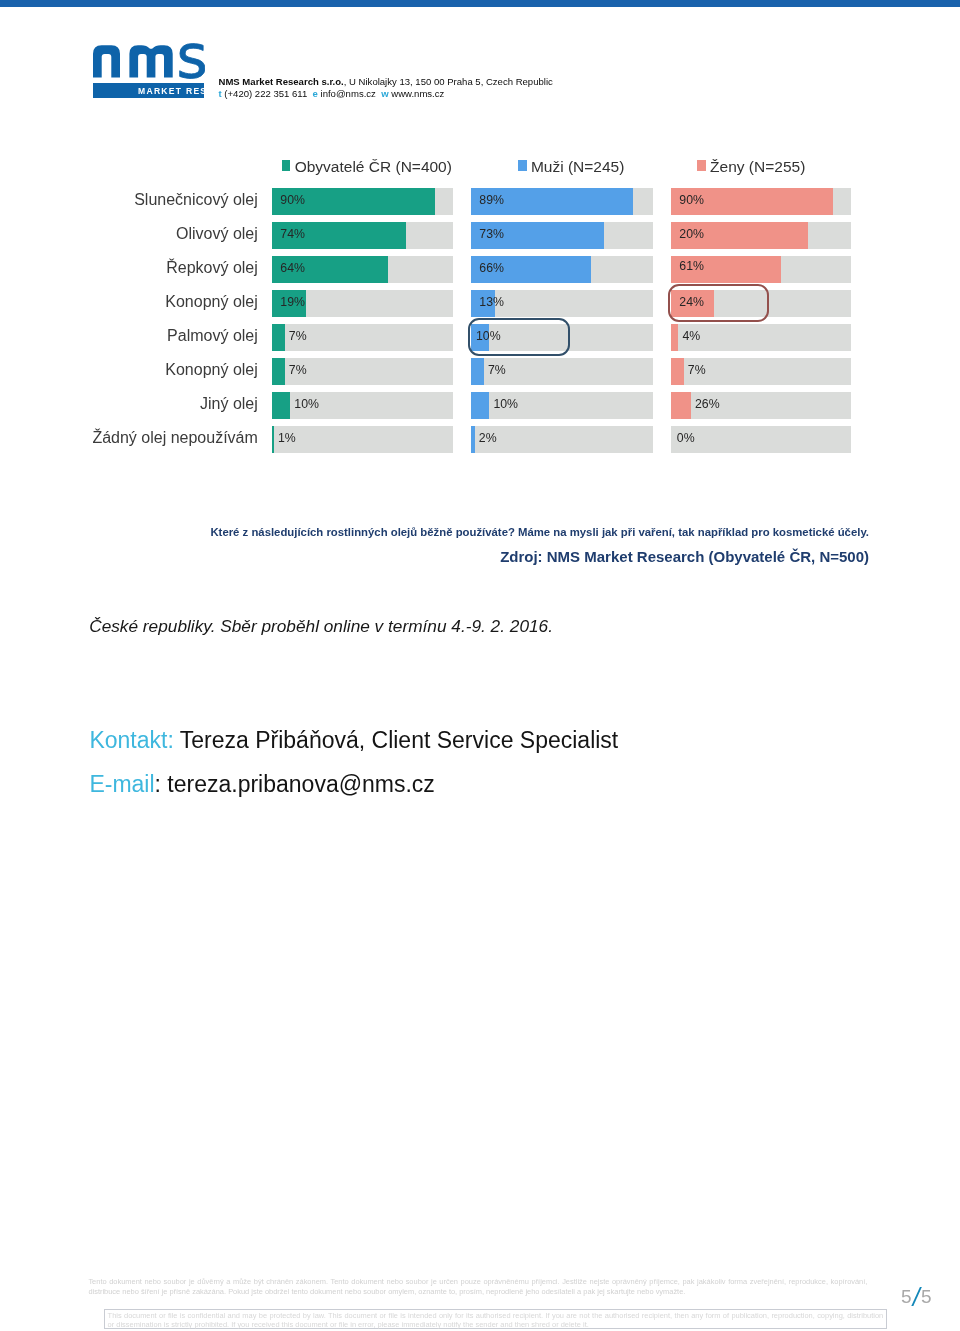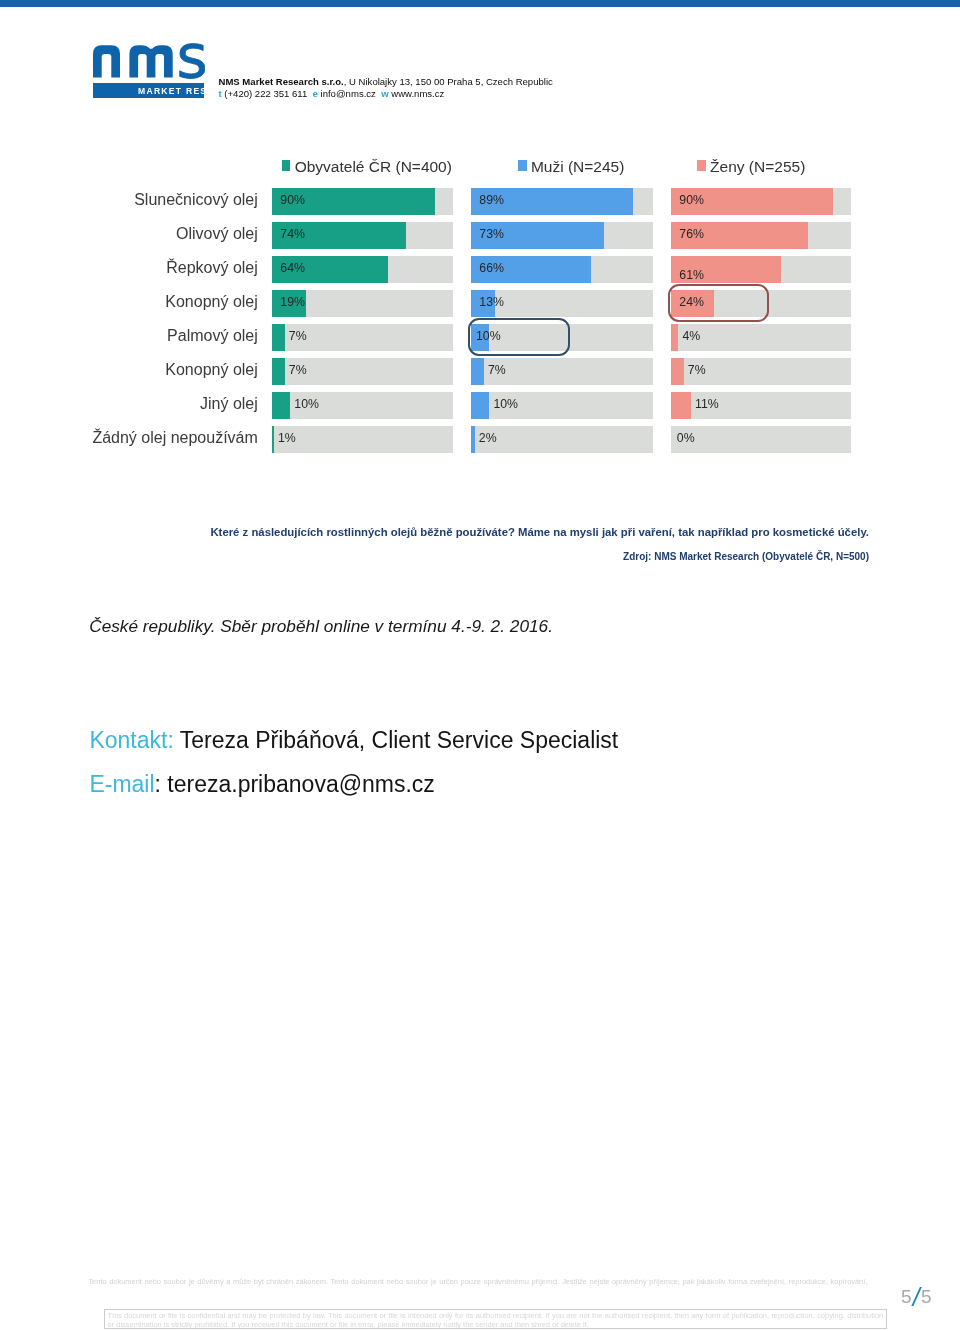--- a/index.html
+++ b/index.html
@@ -30,21 +30,21 @@
   .cat-label{position:absolute;text-align:right;font-size:16.0px;color:#3B3B3B;white-space:nowrap;line-height:17px;}
   .track{position:absolute;background:#DADCDA;}
   .fill{position:absolute;}
   .vtext{position:absolute;font-size:12.3px;color:#262626;white-space:nowrap;line-height:13px;}
   .hl{position:absolute;border-radius:11px;box-sizing:border-box;}
 
   
   .question{position:absolute;left:0px;top:525.6px;width:869px;text-align:right;
       font-size:11.35px;font-weight:bold;color:#1F3D6E;line-height:12px;white-space:nowrap;}
   .source{position:absolute;left:0px;top:551.4px;width:869px;text-align:right;
-      font-size:10px;font-weight:bold;color:#1F3D6E;line-height:12px;white-space:nowrap;}
+      font-size:15px;font-weight:bold;color:#1F3D6E;line-height:12px;white-space:nowrap;}
 
   
   .para{position:absolute;left:89.2px;top:613px;width:786px;
       font-size:17.25px;font-style:italic;color:#181818;line-height:27.3px;
       font-family:"Liberation Sans",sans-serif;}
   .pline{white-space:nowrap;}
   .pline.justify{white-space:normal;text-align:justify;text-align-last:justify;}
 
   
   .cline{position:absolute;left:89.4px;font-size:23px;color:#141414;white-space:nowrap;line-height:18px;}
@@ -163,36 +163,36 @@
     <div class="fill" style="left: 471px; top: 392.3px; width: 18.2px; height: 26.5px; background: rgb(84, 160, 232);"></div>
     <div class="vtext" style="left: 493.4px; top: 397.95px;">10%</div>
     <div class="track" style="left: 471px; top: 426.35px; width: 182px; height: 26.5px; background: rgb(218, 220, 218);"></div>
     <div class="fill" style="left: 471px; top: 426.35px; width: 3.64px; height: 26.5px; background: rgb(84, 160, 232);"></div>
     <div class="vtext" style="left: 478.84px; top: 432px;">2%</div>
     <div class="track" style="left: 671px; top: 188px; width: 180px; height: 26.5px; background: rgb(218, 220, 218);"></div>
     <div class="fill" style="left: 671px; top: 188px; width: 162px; height: 26.5px; background: rgb(240, 146, 136);"></div>
     <div class="vtext" style="left: 679.3px; top: 193.65px;">90%</div>
     <div class="track" style="left: 671px; top: 222.05px; width: 180px; height: 26.5px; background: rgb(218, 220, 218);"></div>
     <div class="fill" style="left: 671px; top: 222.05px; width: 136.8px; height: 26.5px; background: rgb(240, 146, 136);"></div>
-    <div class="vtext" style="left: 679.3px; top: 227.7px;">76%</div>
+    <div class="vtext" style="left: 679.3px; top: 227.7px;">20%</div>
     <div class="track" style="left: 671px; top: 256.1px; width: 180px; height: 26.5px; background: rgb(218, 220, 218);"></div>
     <div class="fill" style="left: 671px; top: 256.1px; width: 109.8px; height: 26.5px; background: rgb(240, 146, 136);"></div>
-    <div class="vtext" style="left: 679.3px; top: 269px;">61%</div>
+    <div class="vtext" style="left: 679.3px; top: 260px;">61%</div>
     <div class="track" style="left: 671px; top: 290.15px; width: 180px; height: 26.5px; background: rgb(218, 220, 218);"></div>
     <div class="fill" style="left: 671px; top: 290.15px; width: 43.2px; height: 26.5px; background: rgb(240, 146, 136);"></div>
     <div class="vtext" style="left: 679.3px; top: 295.8px;">24%</div>
     <div class="track" style="left: 671px; top: 324.2px; width: 180px; height: 26.5px; background: rgb(218, 220, 218);"></div>
     <div class="fill" style="left: 671px; top: 324.2px; width: 7.2px; height: 26.5px; background: rgb(240, 146, 136);"></div>
     <div class="vtext" style="left: 682.4px; top: 329.85px;">4%</div>
     <div class="track" style="left: 671px; top: 358.25px; width: 180px; height: 26.5px; background: rgb(218, 220, 218);"></div>
     <div class="fill" style="left: 671px; top: 358.25px; width: 12.6px; height: 26.5px; background: rgb(240, 146, 136);"></div>
     <div class="vtext" style="left: 687.8px; top: 363.9px;">7%</div>
     <div class="track" style="left: 671px; top: 392.3px; width: 180px; height: 26.5px; background: rgb(218, 220, 218);"></div>
     <div class="fill" style="left: 671px; top: 392.3px; width: 19.8px; height: 26.5px; background: rgb(240, 146, 136);"></div>
-    <div class="vtext" style="left: 695px; top: 397.95px;">11%</div>
+    <div class="vtext" style="left: 695px; top: 397.95px;">26%</div>
     <div class="track" style="left: 671px; top: 426.35px; width: 180px; height: 26.5px; background: rgb(218, 220, 218);"></div>
     <div class="vtext" style="left: 676.8px; top: 432px;">0%</div>
     <div class="hl" style="left: 467.6px; top: 317.9px; width: 102.83px; height: 38.2px; border: 2.9px solid rgb(50, 80, 106);"></div>
     <div class="hl" style="left: 667.6px; top: 283.85px; width: 101.7px; height: 38.2px; border: 2.9px solid rgb(147, 80, 76);"></div>
   </div>
 
 <div class="question">Které z následujících rostlinných olejů běžně používáte? Máme na mysli jak při vaření, tak například pro kosmetické účely.</div>
 <div class="source">Zdroj: NMS Market Research (Obyvatelé ČR, N=500)</div>
 
 <div class="para">
@@ -202,20 +202,21 @@
 <div class="cline" style="top:731.2px">
   <span class="lbl">Kontakt:</span>
   <span>Tereza Přibáňová, Client Service Specialist</span>
 </div>
 <div class="cline" style="top:774.6px">
   <span class="lbl">E-mail</span><span>: </span><span>tereza.pribanova@nms.cz</span>
 </div>
 
 <div class="foot-cz">
   <div class="fl j">Tento dokument nebo soubor je důvěrný a může být chráněn zákonem. Tento dokument nebo soubor je určen pouze oprávněnému příjemci. Jestliže nejste oprávněný příjemce, pak jakákoliv forma zveřejnění, reprodukce, kopírování,</div>
+  <div class="fl">distribuce nebo šíření je přísně zakázána. Pokud jste obdržel tento dokument nebo soubor omylem, oznamte to, prosím, neprodleně jeho odesílateli a pak jej skartujte nebo vymažte.</div>
 </div>
 <div class="foot-en">
   <div class="fl j">This document or file is confidential and may be protected by law. This document or file is intended only for its authorised recipient. If you are not the authorised recipient, then any form of publication, reproduction, copying, distribution</div>
   <div class="fl">or dissemination is strictly prohibited. If you received this document or file in error, please immediately notify the sender and then shred or delete it.</div>
 </div>
 <div class="pageno">
   <span>5</span><span class="sl">/</span><span>5</span>
 </div>
 
 </body></html>

